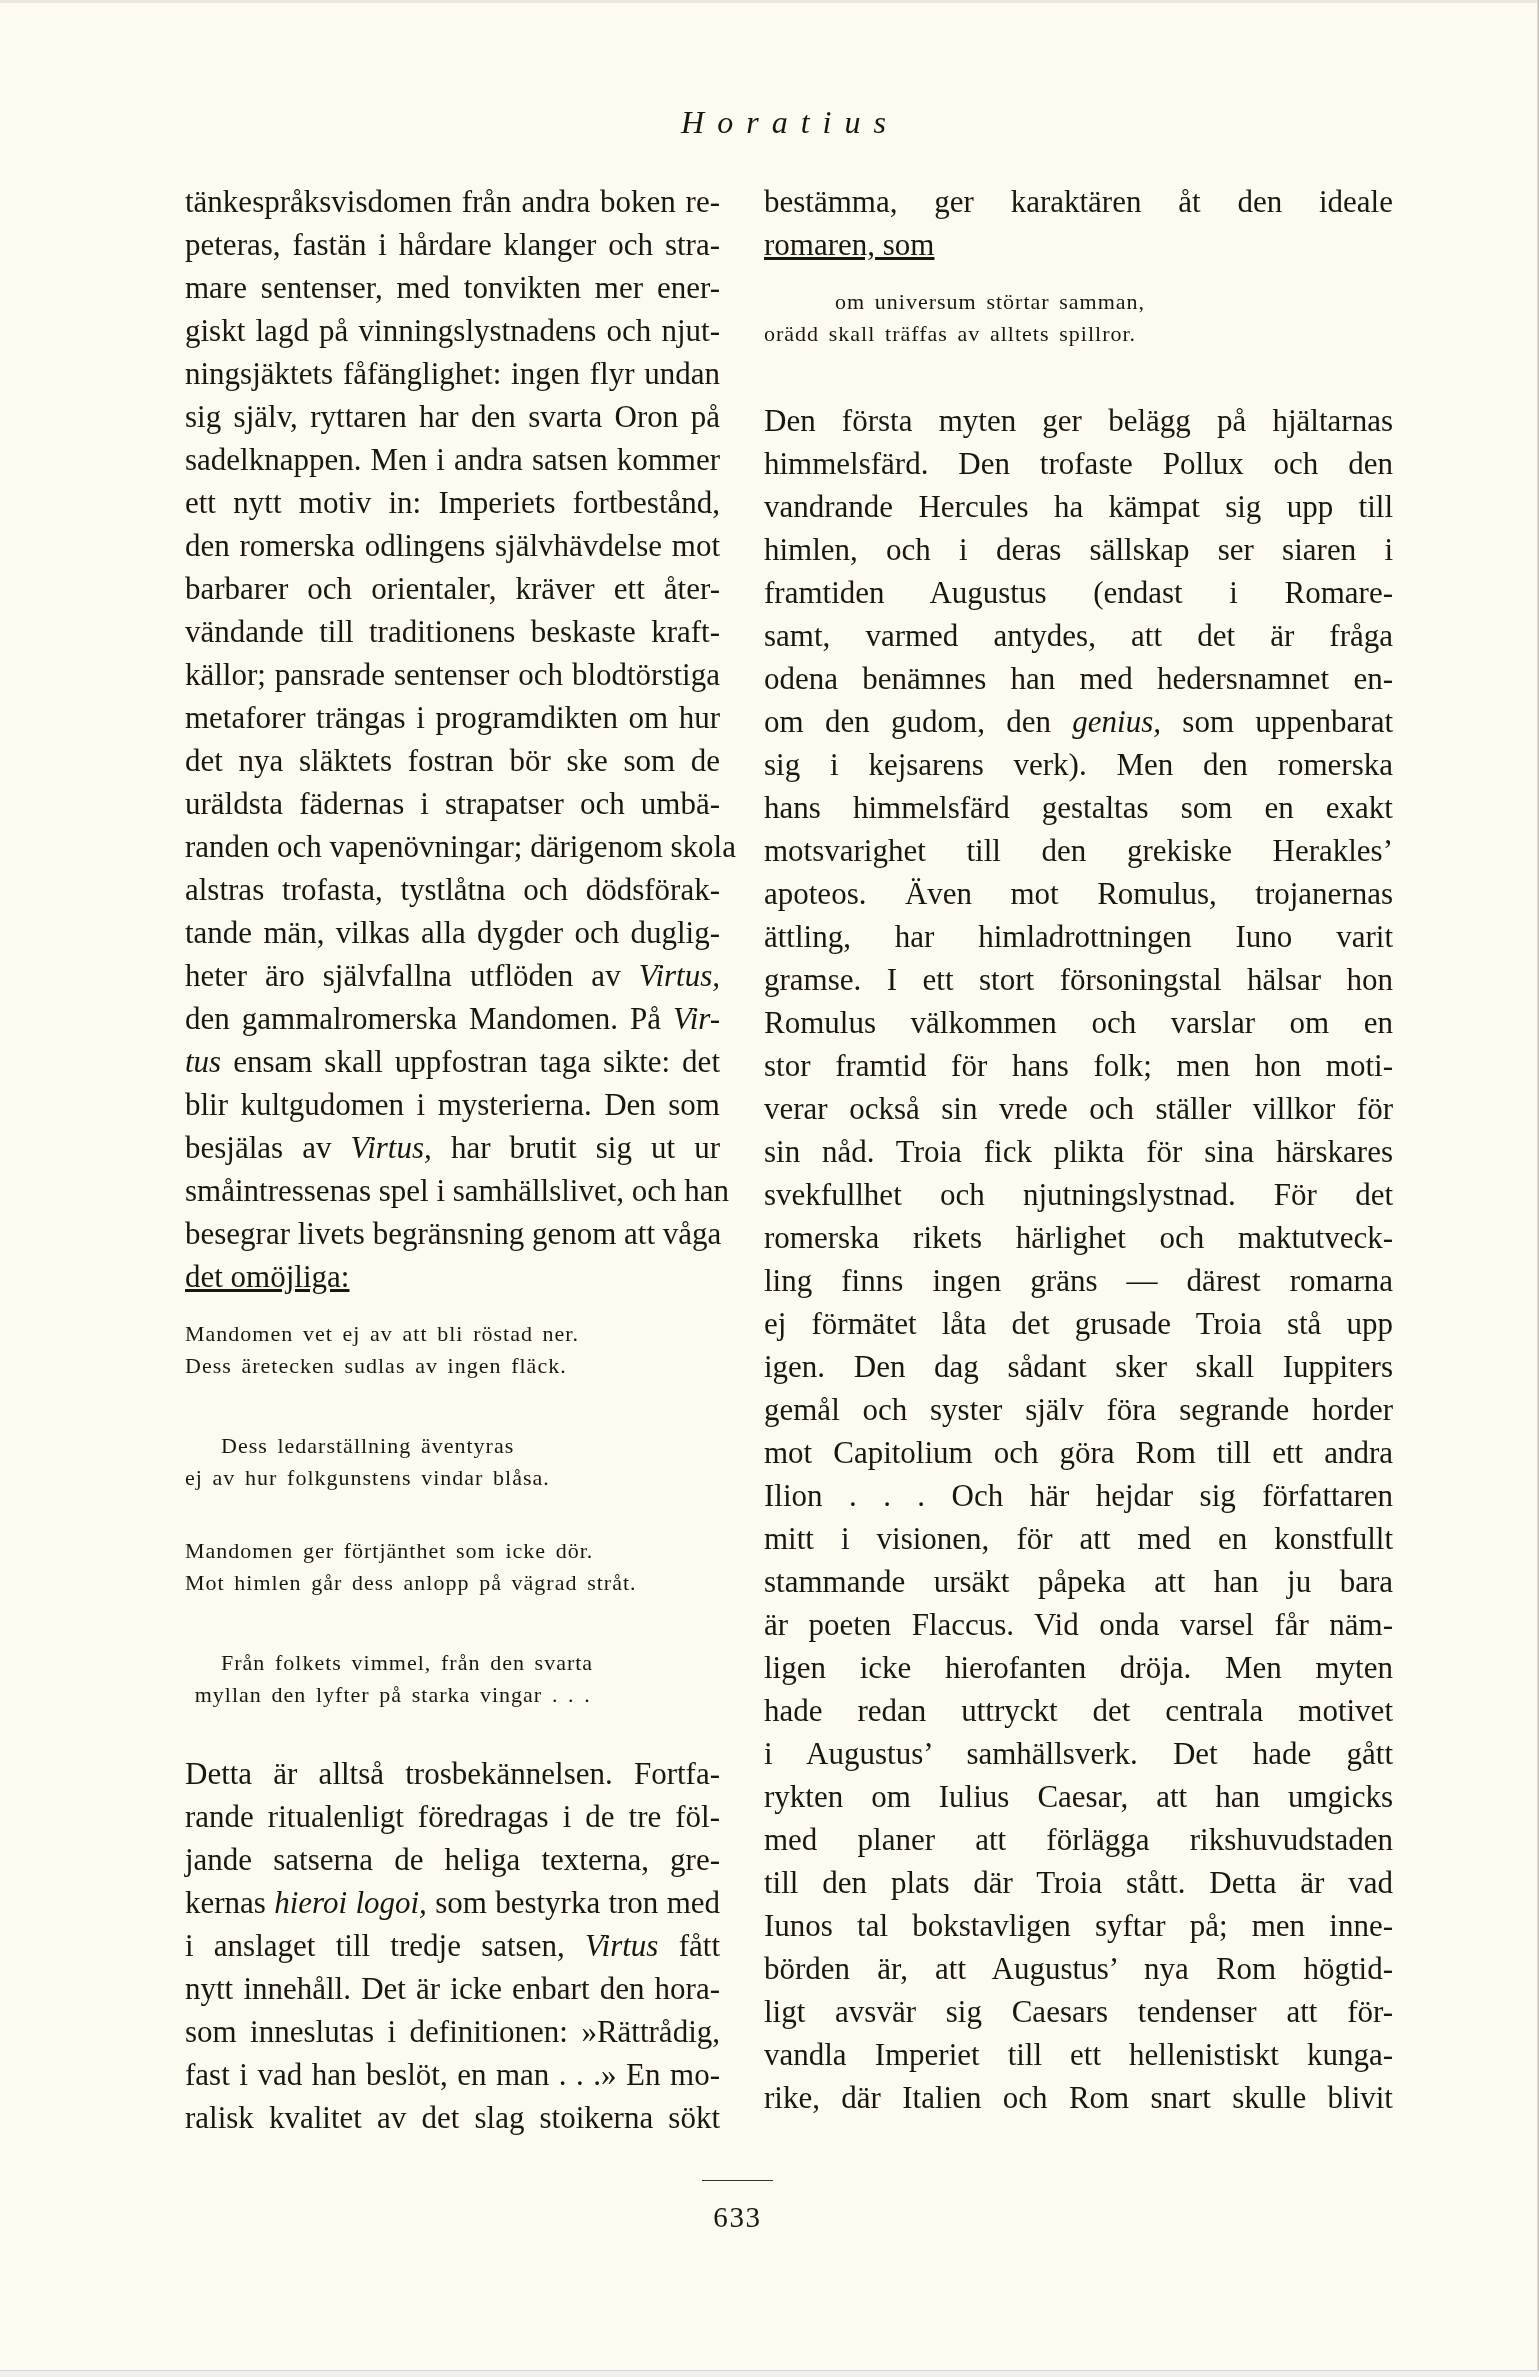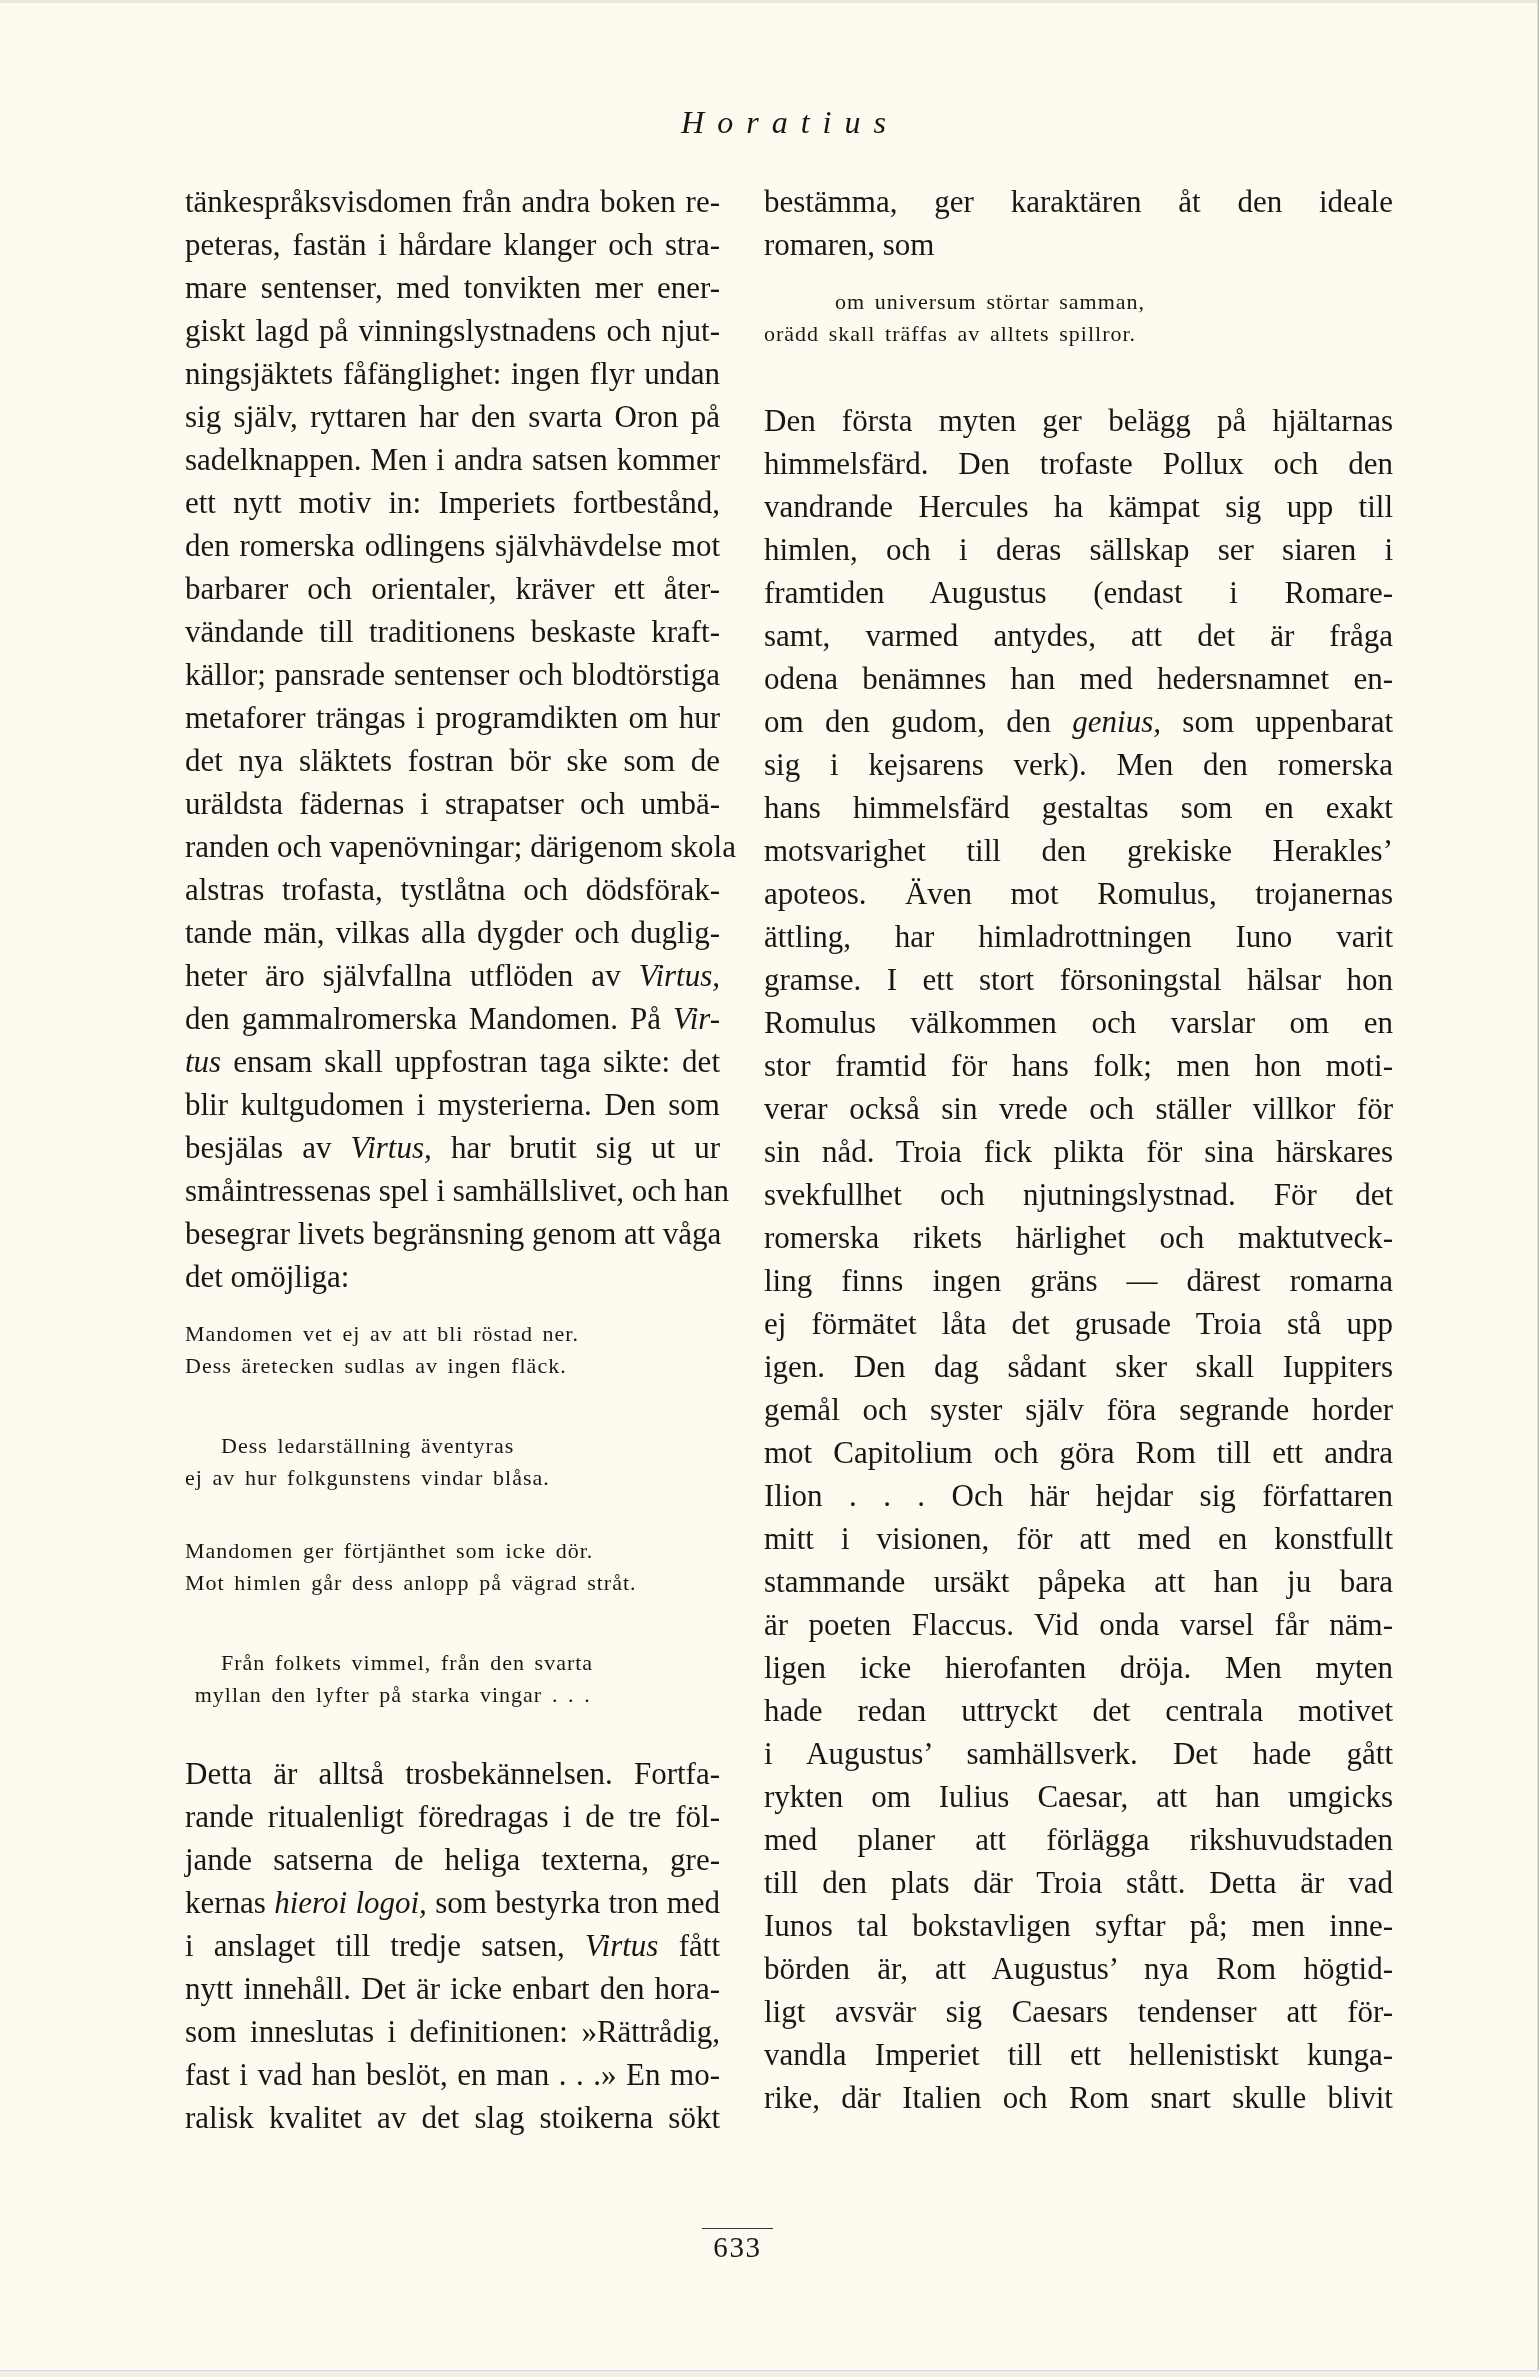--- a/index.html
+++ b/index.html
@@ -40,43 +40,42 @@
   .col-left { left: 185px; }
   .col-right { left: 764px; width: 629px; }
   .line {
     font-size: 31px;
     line-height: 43px;
     height: 43px;
     white-space: nowrap;
     text-align: justify;
     text-align-last: justify;
   }
-  .line.last { text-align-last: left; }
+  .line.last { text-align-last: left; text-decoration: underline; }
   .verse {
     font-size: 22px;
     line-height: 32px;
     height: 32px;
     white-space: nowrap;
     letter-spacing: 1px;
     word-spacing: 3.2px;
   }
   .verse.indent { padding-left: 36px; margin-top: 48px; }
   .verse.indent-r { padding-left: 71px; }
   .gap-s { height: 19.5px; }
   .gap-m { height: 41px; }
   .gap-l { height: 49px; }
   em { font-style: italic; }
   .folio {
     position: absolute; top: 2180px; left: 702px; width: 71px;
     text-align: center;
     font-size: 29px;
     letter-spacing: 1.6px;
     border-top: 1.6px solid #333;
-    padding-top: 2px;
-    margin-top: 48px;
+    padding-top: 20px;
   }
 </style>
 </head>
 <body>
 
 <div class="page-edge-top"></div>
 <div class="page-edge-right"></div>
 <div class="page-edge-bottom"></div>
 
 <div class="running-head">Horatius</div>

